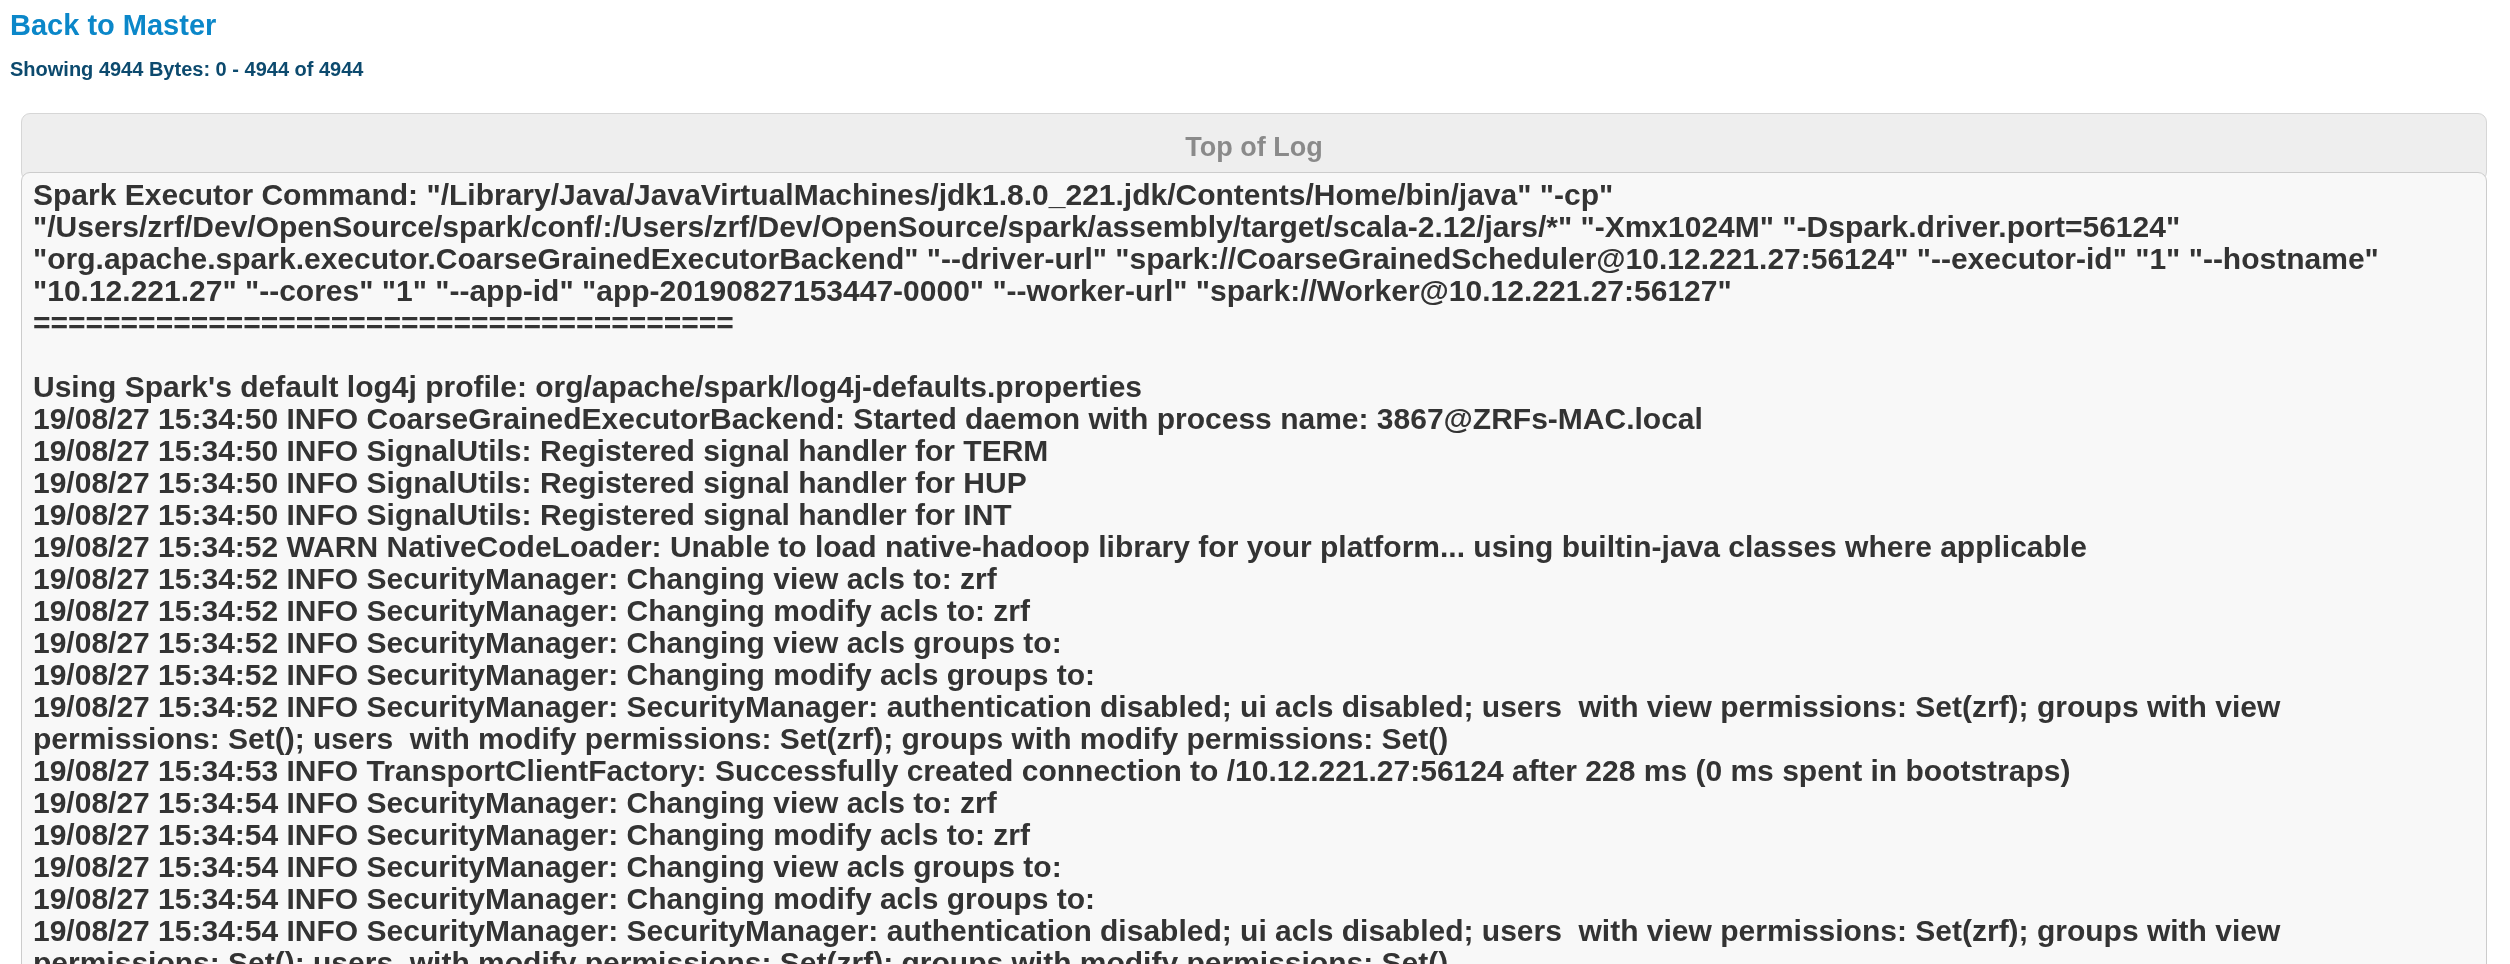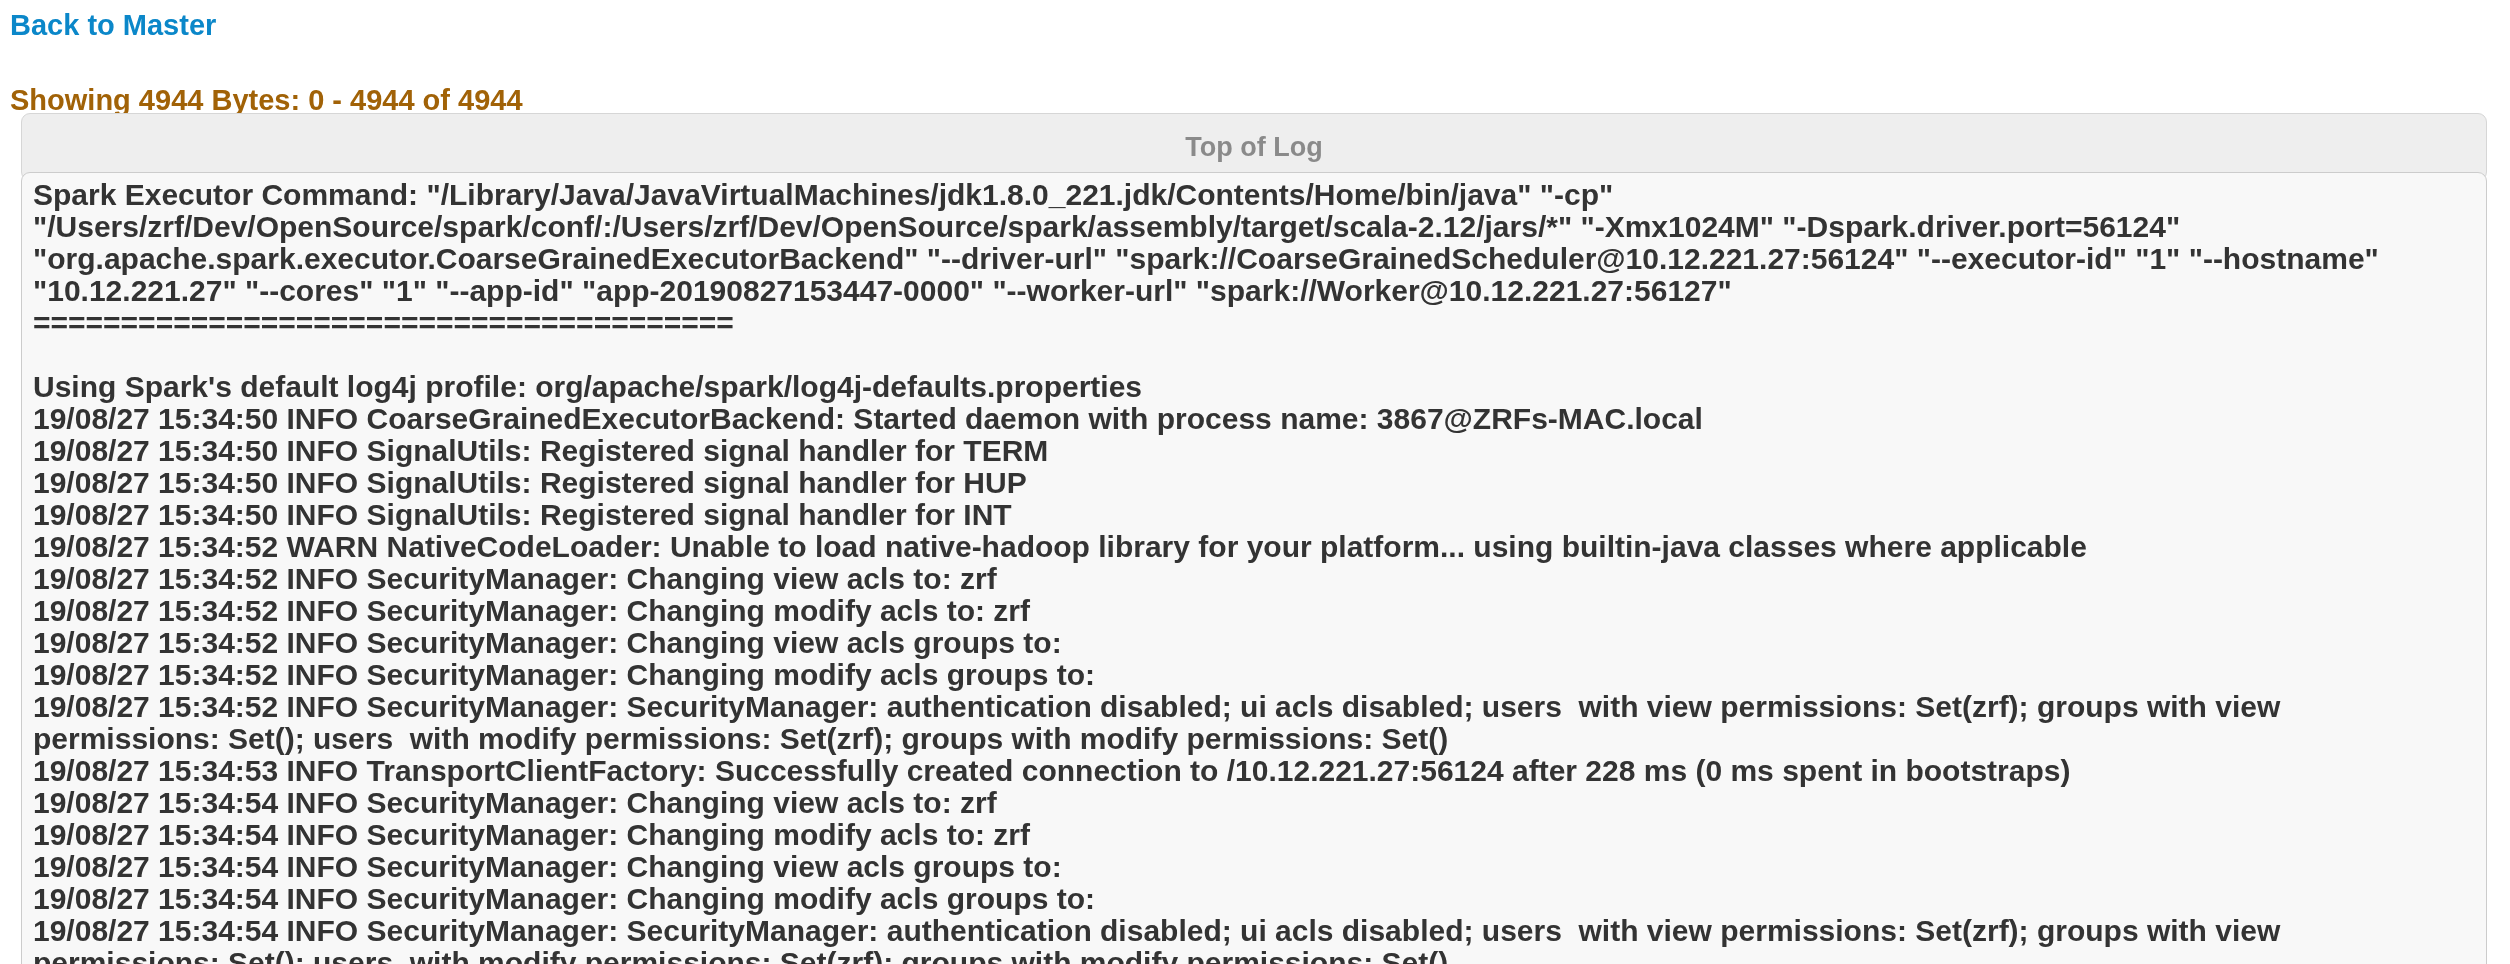--- a/index.html
+++ b/index.html
@@ -22,24 +22,24 @@
     top: 8px;
     font-size: 29px;
     line-height: 34px;
     color: #0b87c9;
     text-decoration: none;
     cursor: pointer;
   }
   .byte-range {
     position: absolute;
     left: 10px;
-    top: 83px;
-    font-size: 29px;
+    top: 52px;
+    font-size: 20px;
     line-height: 34px;
-    color: #a16207;
+    color: #0c4a6e;
   }
   .log-nav-top {
     position: absolute;
     left: 21px;
     top: 113px;
     width: 2466px;
     height: 68px;
     background: #eeeeee;
     border: 1px solid #d6d6d6;
     border-radius: 9px;

